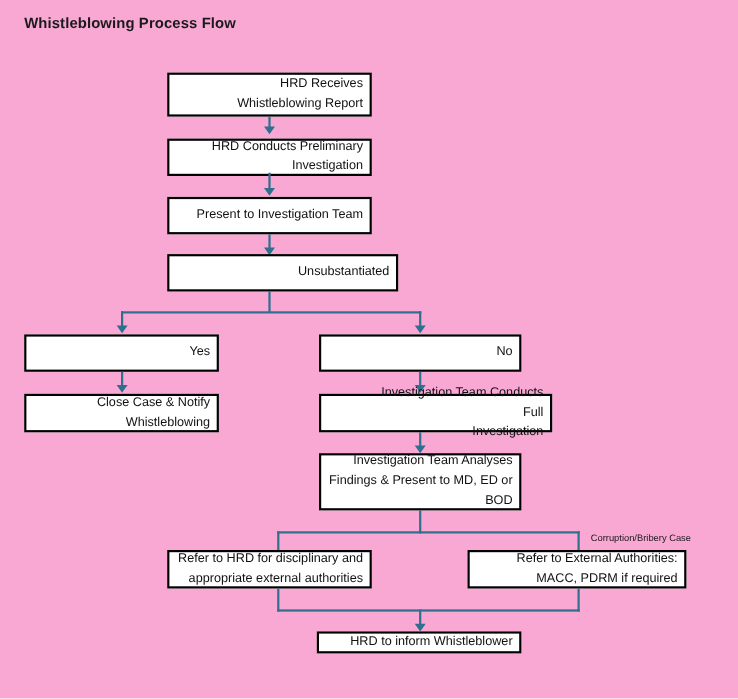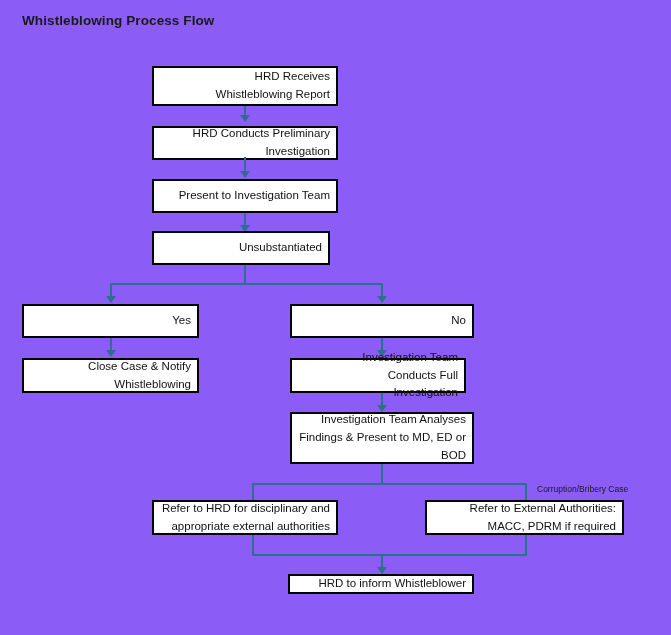--- a/index.html
+++ b/index.html
@@ -8,21 +8,21 @@
     background: #ffffff;
   }
   body {
     font-family: "Liberation Sans", sans-serif;
     color: #000000;
   }
   #canvas {
     position: relative;
     width: 671px;
     height: 635px;
-    background: #8b5cf6;
+    background: #f9a8d4;
     overflow: hidden;
   }
   .title {
     position: absolute;
     left: 22px;
     top: 13px;
     font-size: 13.5px;
     font-weight: bold;
     color: #1a1a1a;
     letter-spacing: 0.1px;
@@ -98,21 +98,21 @@
 
   <div class="node" style="left:152px; top:179px; width:186px; height:34px;">
     <span>
       <span>Present to Investigation Team</span>
     </span>
   </div>
 
   <div class="conn v" style="left:244px; top:213px; height:14px;"></div>
   <div class="arrowhead" style="left:240px; top:225px;"></div>
 
-  <div class="node" style="left:152px; top:231px; width:178px; height:34px;">
+  <div class="node" style="left:152px; top:231px; width:210px; height:34px;">
     <span>
       <span>Unsubstantiated</span>
     </span>
   </div>
 
   <div class="conn v" style="left:244px; top:265px; height:19px;"></div>
   <div class="conn h" style="left:110px; top:283px; width:273px;"></div>
   <div class="conn v" style="left:110px; top:283px; height:14px;"></div>
   <div class="arrowhead" style="left:106px; top:296px;"></div>
   <div class="conn v" style="left:381px; top:283px; height:14px;"></div>
@@ -136,21 +136,21 @@
   <div class="conn v" style="left:381px; top:338px; height:13px;"></div>
   <div class="arrowhead" style="left:377px; top:350px;"></div>
 
   <div class="node" style="left:22px; top:358px; width:177px; height:35px;">
     <span>
       <span>Close Case &amp; Notify</span>
       <span>Whistleblowing</span>
     </span>
   </div>
 
-  <div class="node" style="left:290px; top:358px; width:176px; height:35px;padding-left:40px;">
+  <div class="node" style="left:290px; top:358px; width:212px; height:35px;padding-left:40px;">
     <span>
       <span>Investigation Team Conducts Full</span>
       <span>Investigation</span>
     </span>
   </div>
 
   <div class="conn v" style="left:381px; top:393px; height:14px;"></div>
   <div class="arrowhead" style="left:377px; top:405px;"></div>
 
   <div class="node" style="left:290px; top:412px; width:184px; height:52px;">

